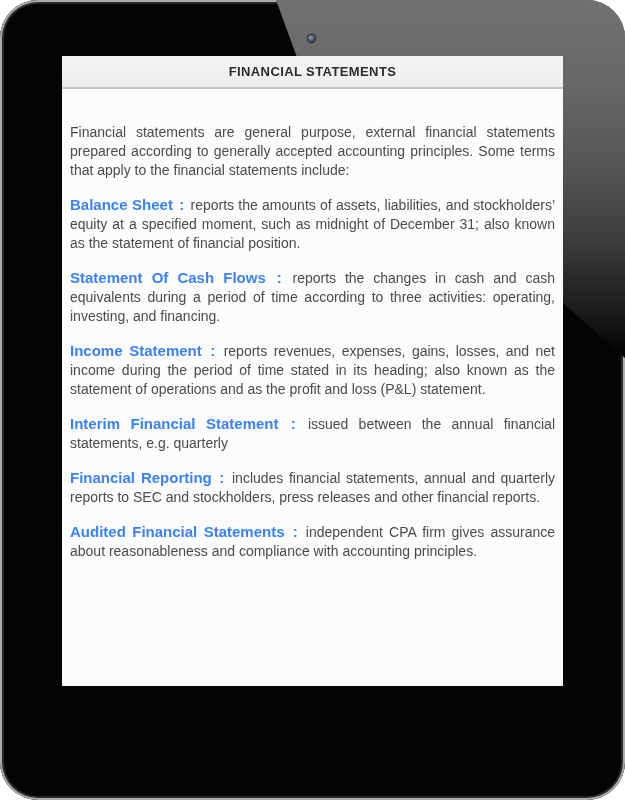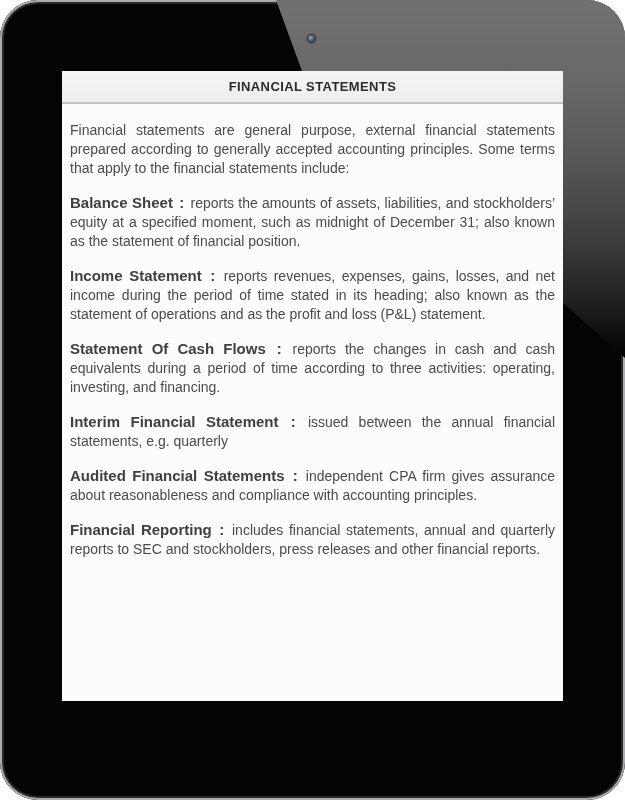--- a/index.html
+++ b/index.html
@@ -48,21 +48,21 @@
     height: 7px;
     border-radius: 50%;
     background: radial-gradient(circle at 35% 35%, #8ea2bc 0%, #55687c 45%, #2c3947 80%);
     box-shadow: 0 0 1px 1px #1c2127;
   }
 
   
   .screen {
     position: absolute;
     left: 62px;
-    top: 71px;
+    top: 56px;
     width: 501px;
     height: 516px;
     background: #ffffff;
   }
 
   .titlebar {
     height: 31px;
     background: linear-gradient(#f4f4f4, #eeeeee);
     border-bottom: 2px solid #c4c4c4;
     display: flex;
@@ -72,35 +72,35 @@
   .titlebar .title {
     font-size: 13px;
     font-weight: bold;
     letter-spacing: 0.4px;
     color: #2b2b2b;
   }
 
   .content {
     box-sizing: border-box;
     height: 597px;
-    padding: 17px 8px 0 8px;
+    padding: 34px 8px 0 8px;
     background: #fcfcfc;
     overflow: hidden;
   }
 
   .content p {
     margin: 0 0 15px 0;
     font-size: 14px;
     line-height: 19px;
     color: #4b4b4b;
     text-align: justify;
   }
 
   .term, .colon {
-    color: #404040;
+    color: #3b82f6;
     font-weight: bold;
     font-size: 15px;
   }
   .colon { padding: 0 2px; }
 </style>
 </head>
 <body>
 
 <div class="tablet">
   <div class="bezel-highlight"></div>
@@ -114,44 +114,44 @@
     <div class="content">
       <p>Financial statements are general purpose, external financial statements prepared according to generally accepted accounting principles. Some terms that apply to the financial statements include:</p>
 
       <p>
         <span class="term">Balance Sheet</span>
         <span class="colon">:</span>
         <span>reports the amounts of assets, liabilities, and stockholders’ equity at a specified moment, such as midnight of December 31; also known as the statement of financial position.</span>
       </p>
 
       <p>
+        <span class="term">Statement Of Cash Flows</span>
+        <span class="colon">:</span>
+        <span>reports the changes in cash and cash equivalents during a period of time according to three activities: operating, investing, and financing.</span>
+      </p>
+
+      <p>
         <span class="term">Income Statement</span>
         <span class="colon">:</span>
         <span>reports revenues, expenses, gains, losses, and net income during the period of time stated in its heading; also known as the statement of operations and as the profit and loss (P&amp;L) statement.</span>
-      </p>
-
-      <p>
-        <span class="term">Statement Of Cash Flows</span>
-        <span class="colon">:</span>
-        <span>reports the changes in cash and cash equivalents during a period of time according to three activities: operating, investing, and financing.</span>
       </p>
 
 
       <p>
         <span class="term">Interim Financial Statement</span>
         <span class="colon">:</span>
         <span>issued between the annual financial statements, e.g. quarterly</span>
       </p>
 
       <p>
+        <span class="term">Financial Reporting</span>
+        <span class="colon">:</span>
+        <span>includes financial statements, annual and quarterly reports to SEC and stockholders, press releases and other financial reports.</span>
+      </p>
+
+      <p>
         <span class="term">Audited Financial Statements</span>
         <span class="colon">:</span>
         <span>independent CPA firm gives assurance about reasonableness and compliance with accounting principles.</span>
-      </p>
-
-      <p>
-        <span class="term">Financial Reporting</span>
-        <span class="colon">:</span>
-        <span>includes financial statements, annual and quarterly reports to SEC and stockholders, press releases and other financial reports.</span>
       </p>
     </div>
   </div>
 </div>
 
 </body></html>

